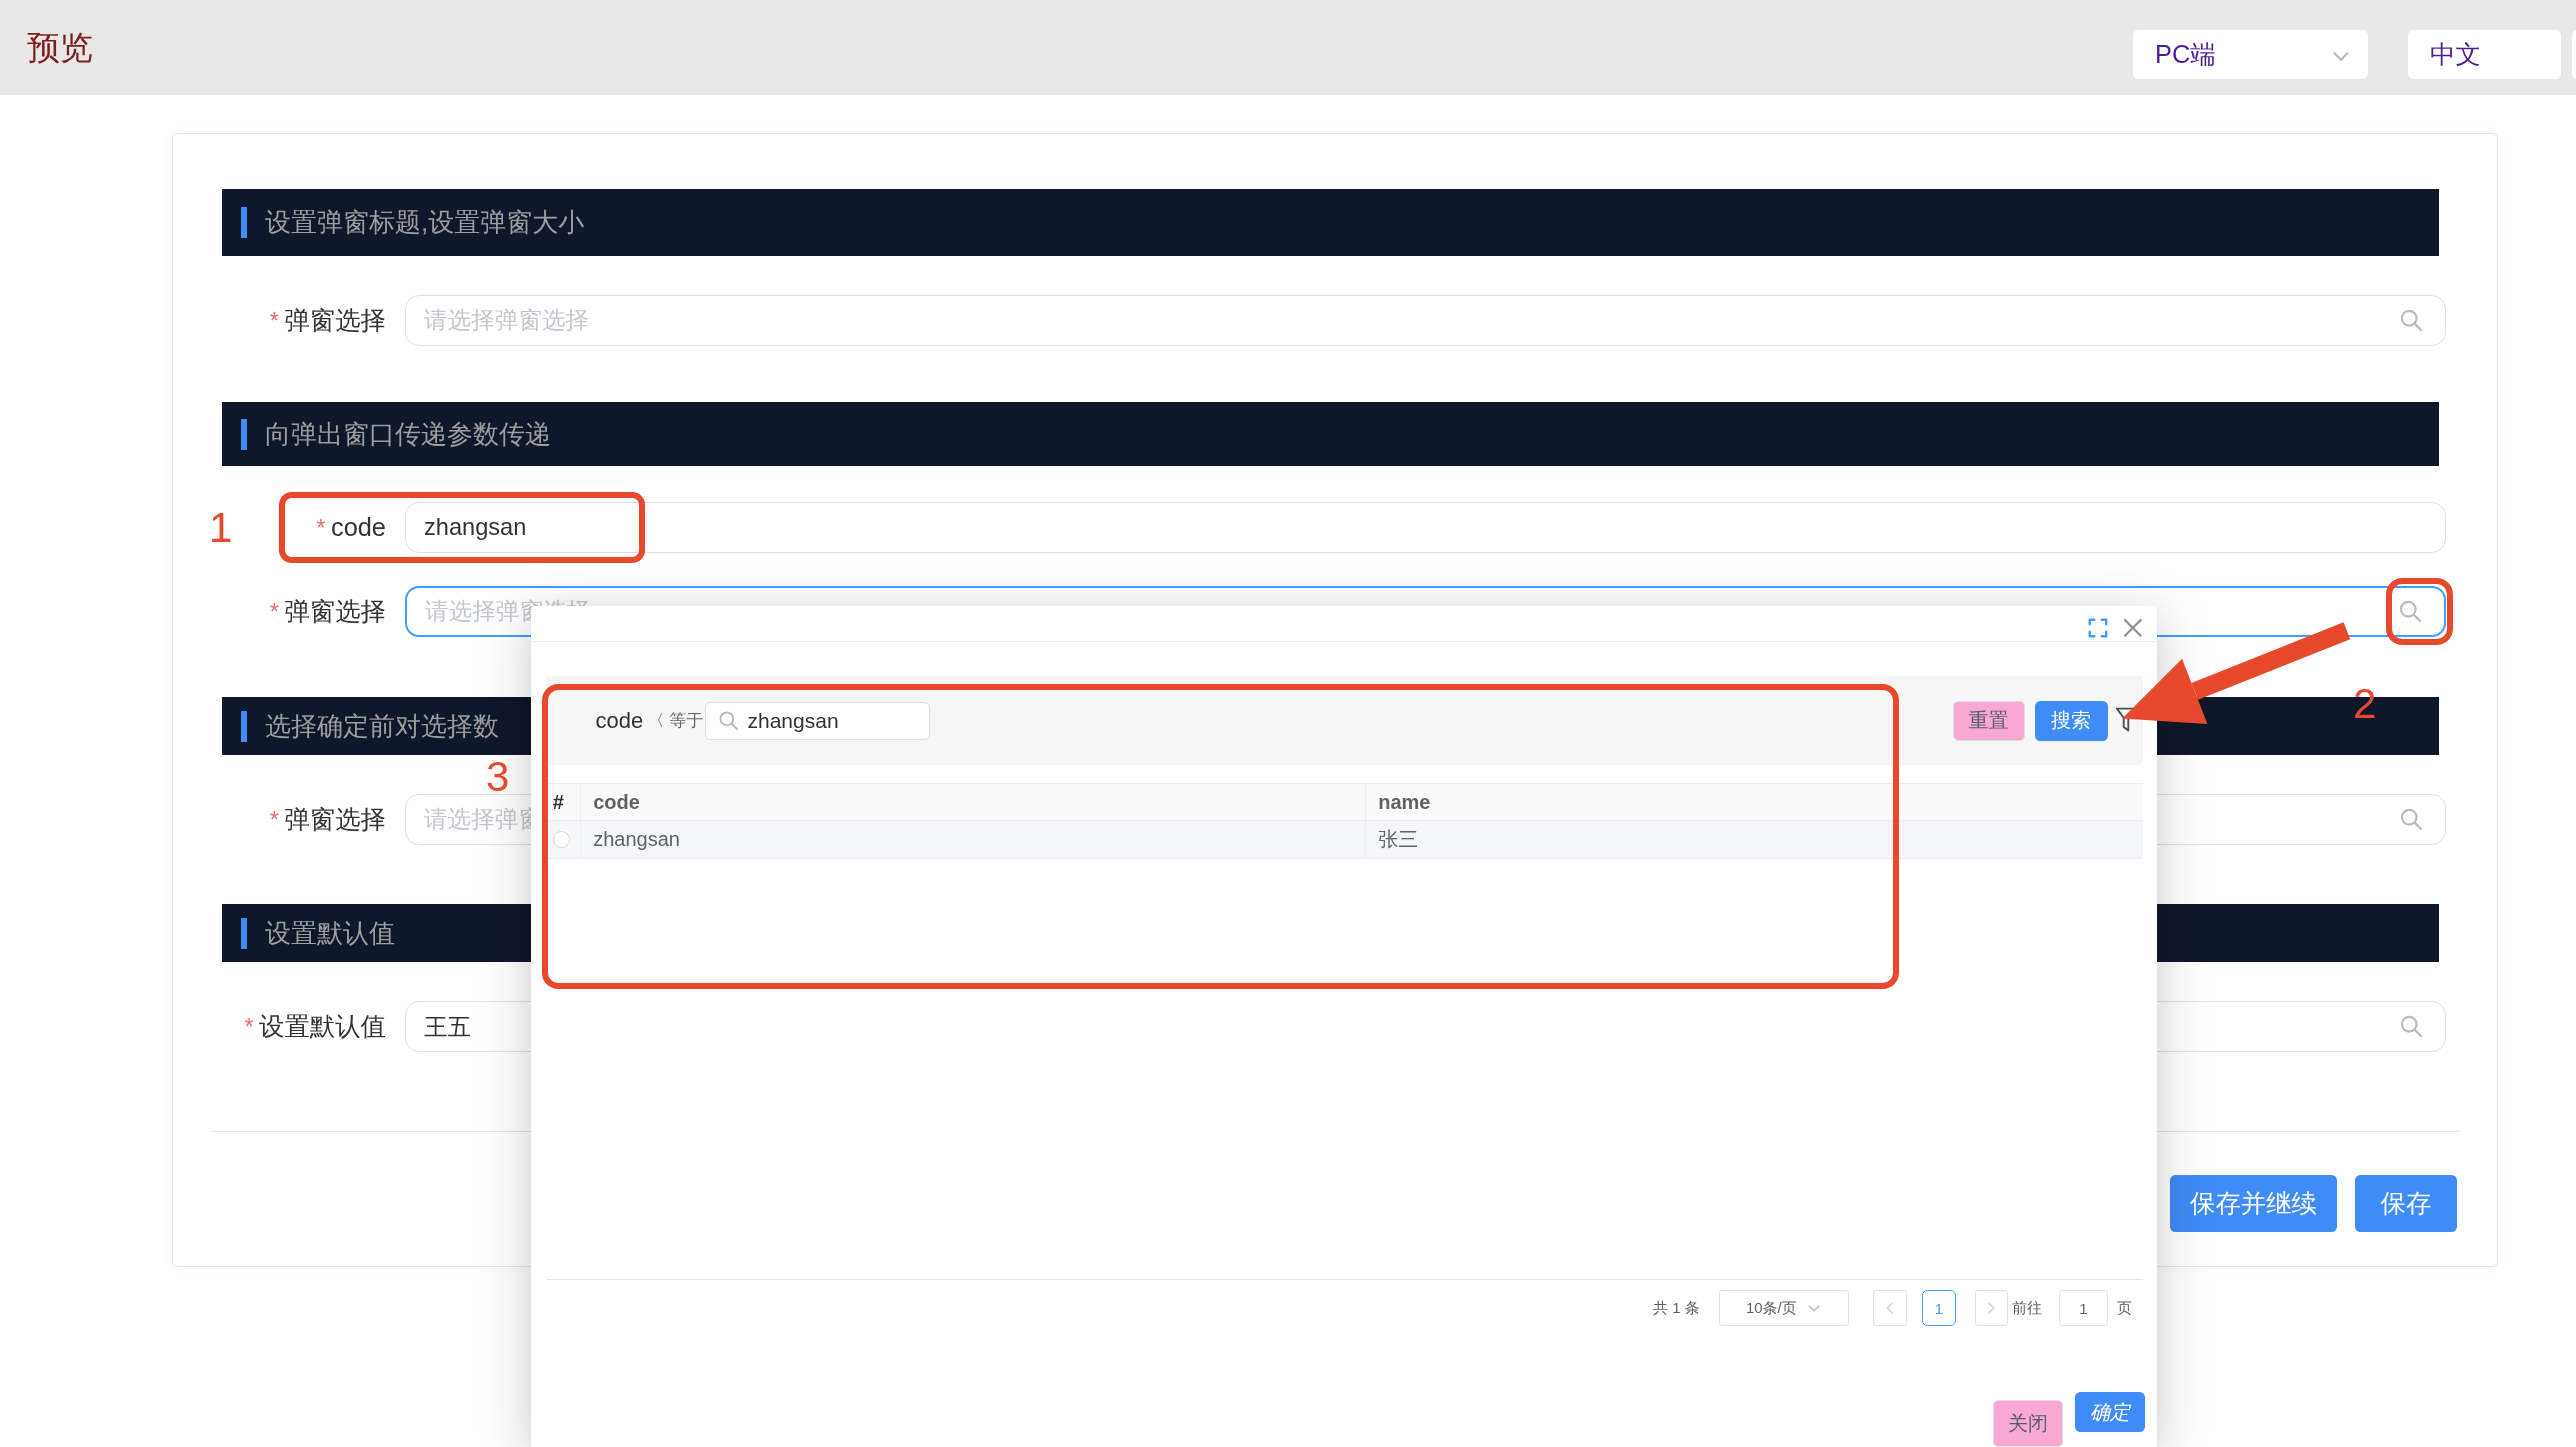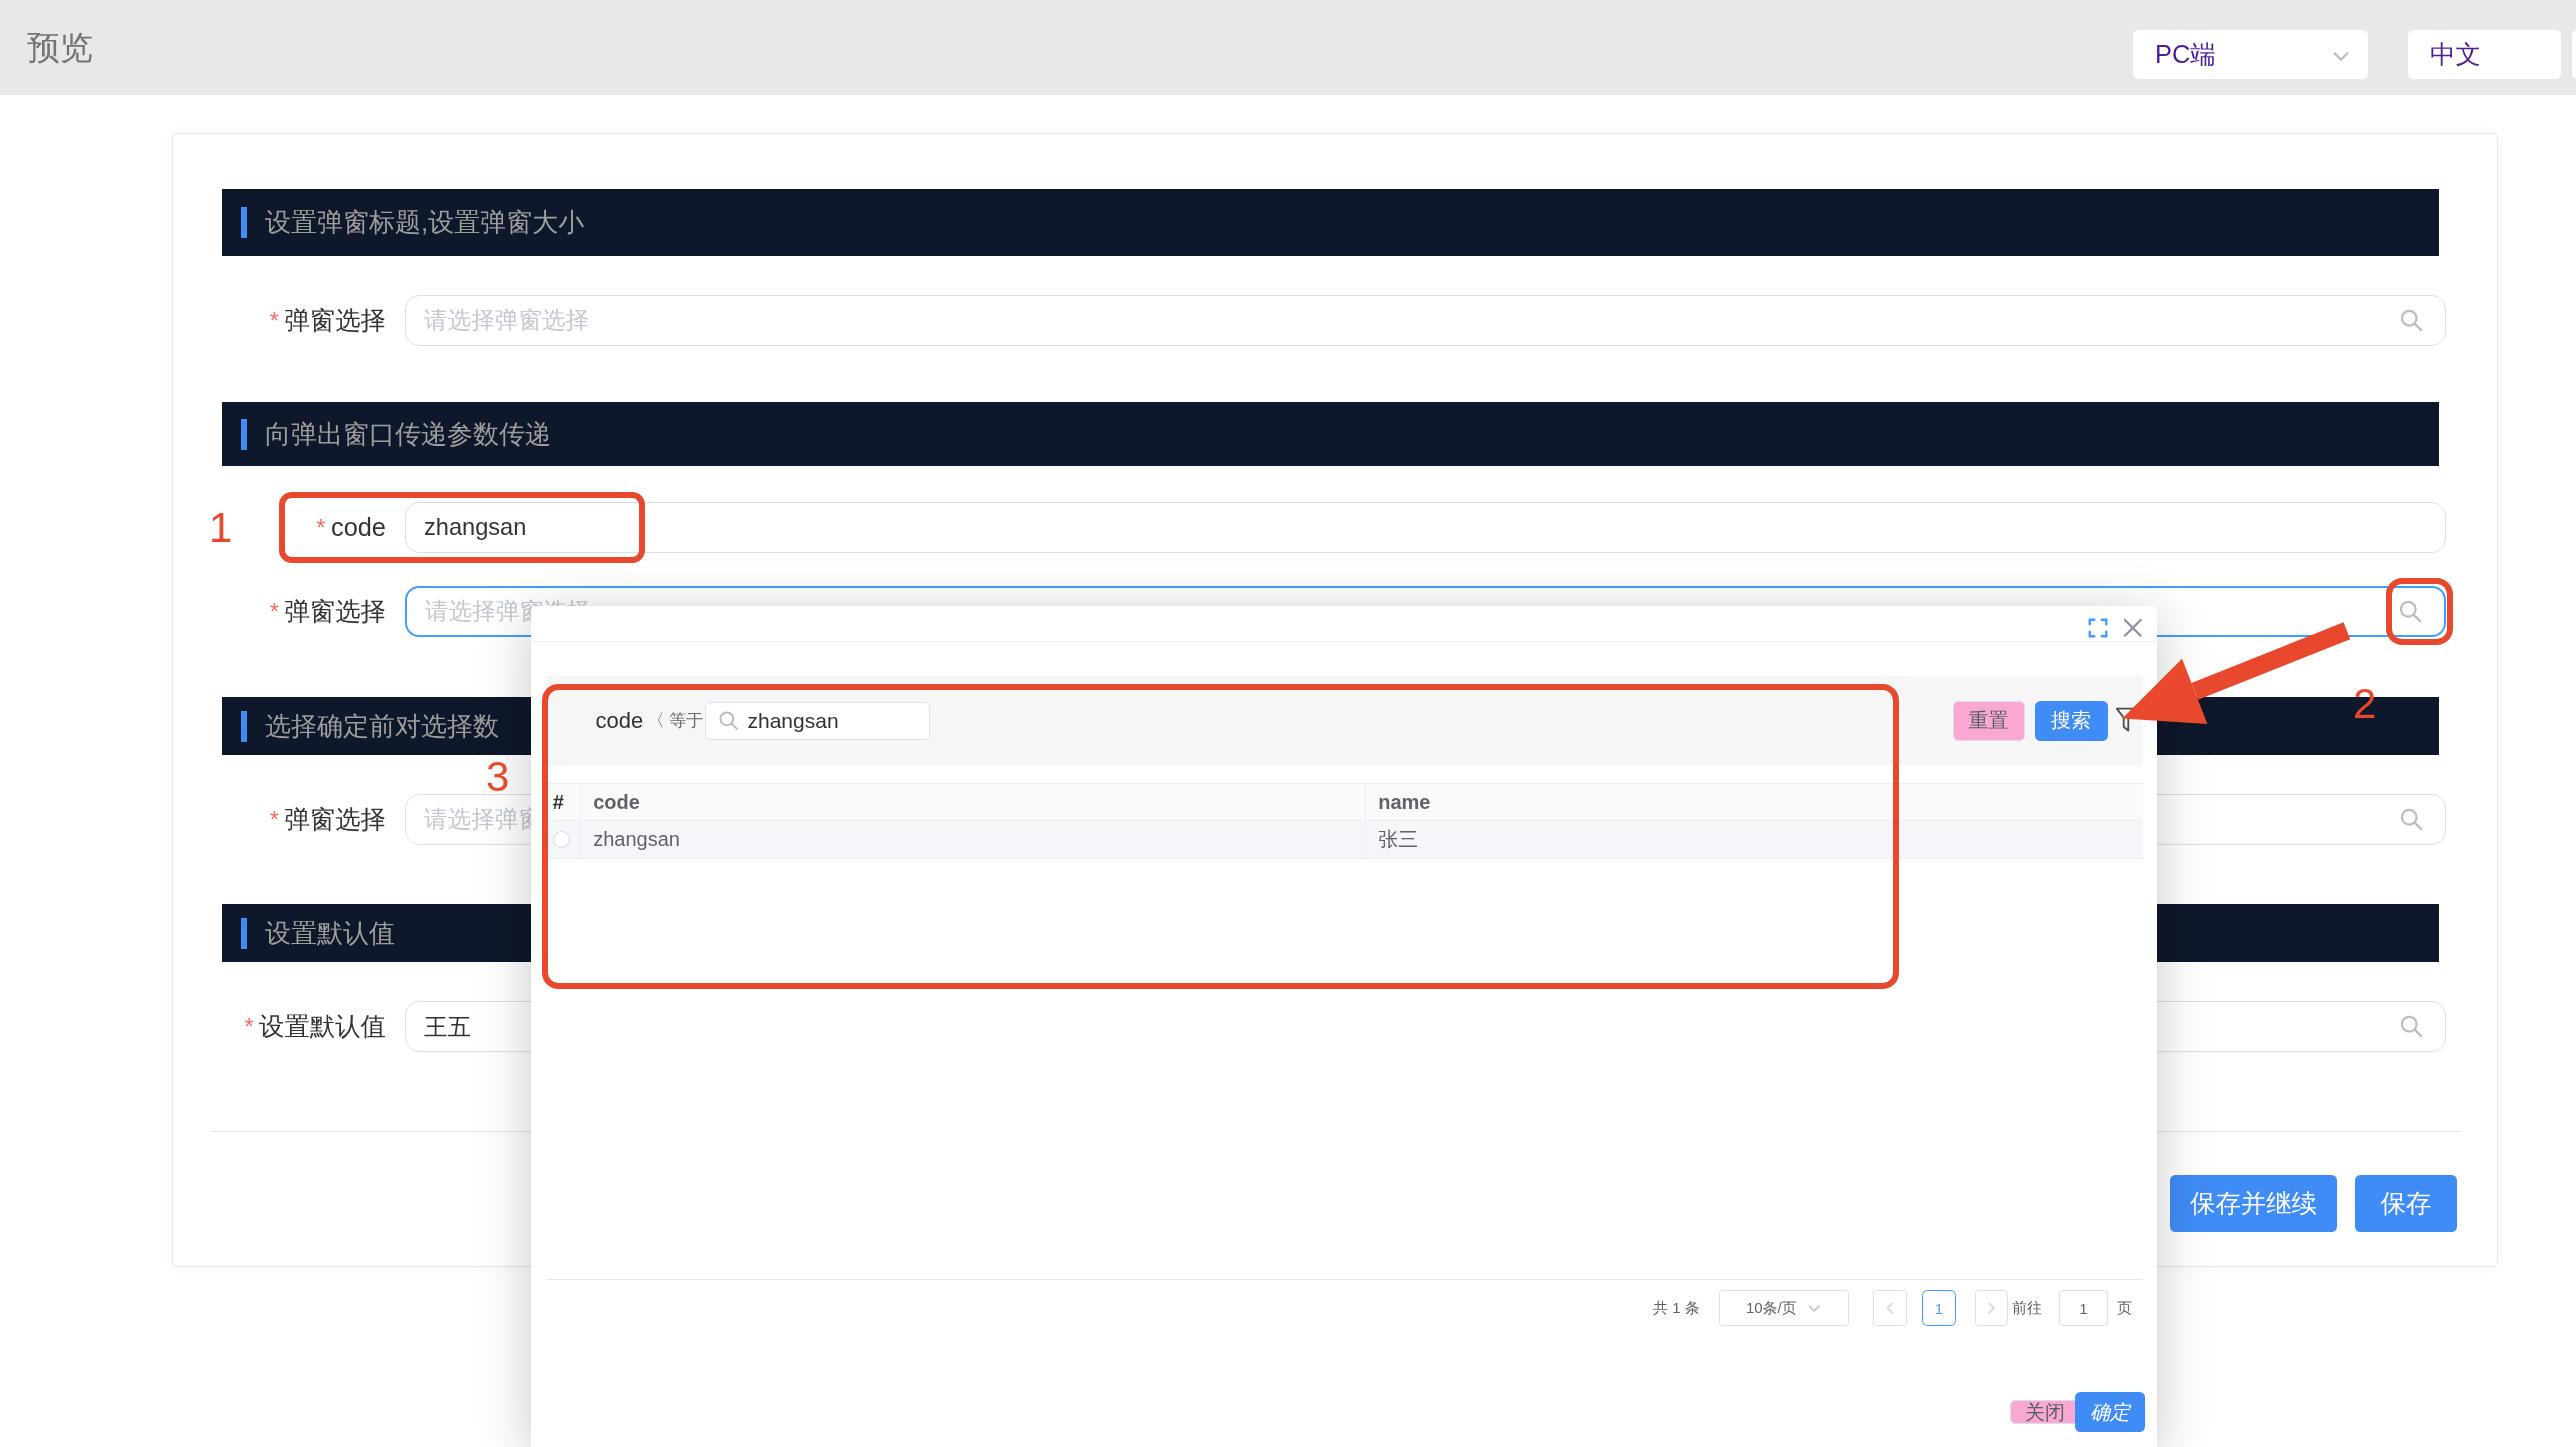--- a/index.html
+++ b/index.html
@@ -3,21 +3,21 @@
 <meta charset="utf-8">
 <style>
   * { margin:0; padding:0; box-sizing:border-box; }
   html,body { width:2576px; height:1448px; }
   body { font-family:"Liberation Sans","DejaVu Sans",sans-serif; background:#fff; }
   .screen { position:relative; width:2576px; height:1448px; overflow:hidden; background:#fff; }
   .abs { position:absolute; }
 
   
   .topbar { position:absolute; left:0; top:0; width:2576px; height:95px; background:#e8e8e8; z-index:2; }
-  .topbar-title { position:absolute; left:27px; top:0; height:69px; line-height:95px; font-size:33px; color:#737373; }
+  .topbar-title { position:absolute; left:27px; top:0; height:69px; line-height:95px; font-size:33px; color:#7f1d1d; }
   .top-select { position:absolute; top:30px; height:49px; background:#fff; border-radius:5.4px; }
   .top-select .txt { position:absolute; left:22px; top:0; height:49px; line-height:49px; font-size:25.4px; color:#4c1d95; }
 
   
   .card { position:absolute; left:172px; top:133px; width:2326px; height:1134px; background:#fff;
           border:0.9px solid #e5e5e5; border-radius:5.4px; z-index:1; box-shadow:0 0 12.7px rgba(0,0,0,.04); }
   .band { position:absolute; left:49px; width:2217px; background:#0f172a; }
   .band .bar { position:absolute; left:19px; top:50%; margin-top:-15.4px; width:6.3px; height:31px; background:#3f8cf7; }
   .band .btxt { position:absolute; left:43px; top:0; height:100%; display:flex; align-items:center; font-size:26px; color:#9e9e9e; white-space:nowrap; }
   .flabel { position:absolute; left:54px; width:159px; height:51px; line-height:51px; text-align:right; font-size:25.4px; color:#333; white-space:nowrap; }
@@ -240,21 +240,21 @@
       <span style="width:16.3px;height:16.3px;">
         <svg class="icon-svg" viewBox="0 0 24 24" fill="none">
             <polyline points="9,5 16,12 9,19" stroke="currentColor" stroke-width="2.6" stroke-linecap="round" stroke-linejoin="round"></polyline>
           </svg>
       </span>
     </div>
     <div class="pg" style="left:1481px;top:673px;height:58px;line-height:58px;">前往</div>
     <div class="pg pg-box" style="left:1528px;top:684px;width:49px;height:36px;">1</div>
     <div class="pg" style="left:1586px;top:673px;height:58px;line-height:58px;">页</div>
 
-    <div class="btn plain abs" style="left:1462px;top:794px;width:70px;height:24px;font-size:20px;margin-left:17px;">关闭</div>
+    <div class="btn plain abs" style="left:1462px;top:794px;width:70px;height:47px;font-size:20px;">关闭</div>
     <div class="btn blue abs" style="left:1544px;top:786px;width:70px;height:40px;font-size:20px;font-style:italic;">确定</div>
   </div>
 
   <div class="anno" style="left:279px;top:492px;width:366px;height:71px;border-radius:12.7px;"></div>
   <div class="anno" style="left:2386px;top:578px;width:67px;height:67px;border-radius:16.3px;"></div>
   <div class="anno" style="left:542px;top:684px;width:1357px;height:305px;border-radius:16.3px;"></div>
 
   <div class="anno-num" style="left:209px;top:504px;">1</div>
   <div class="anno-num" style="left:2353px;top:680px;">2</div>
   <div class="anno-num" style="left:486px;top:753px;">3</div>

